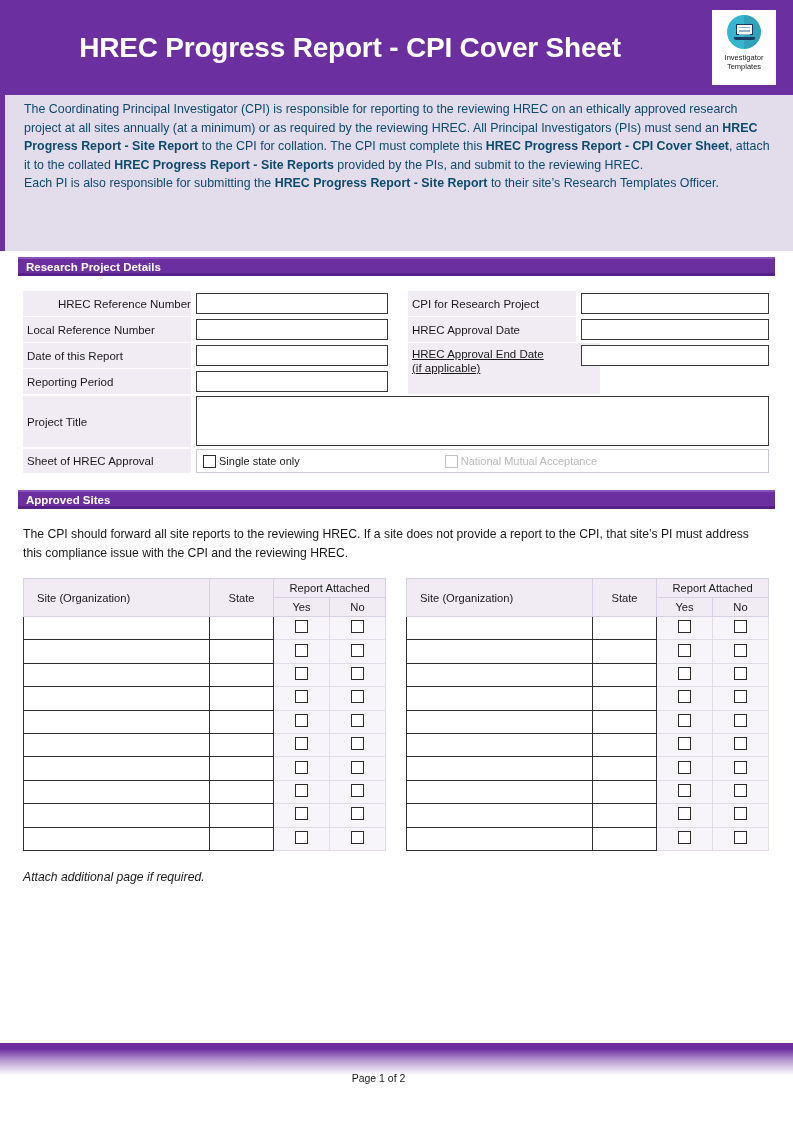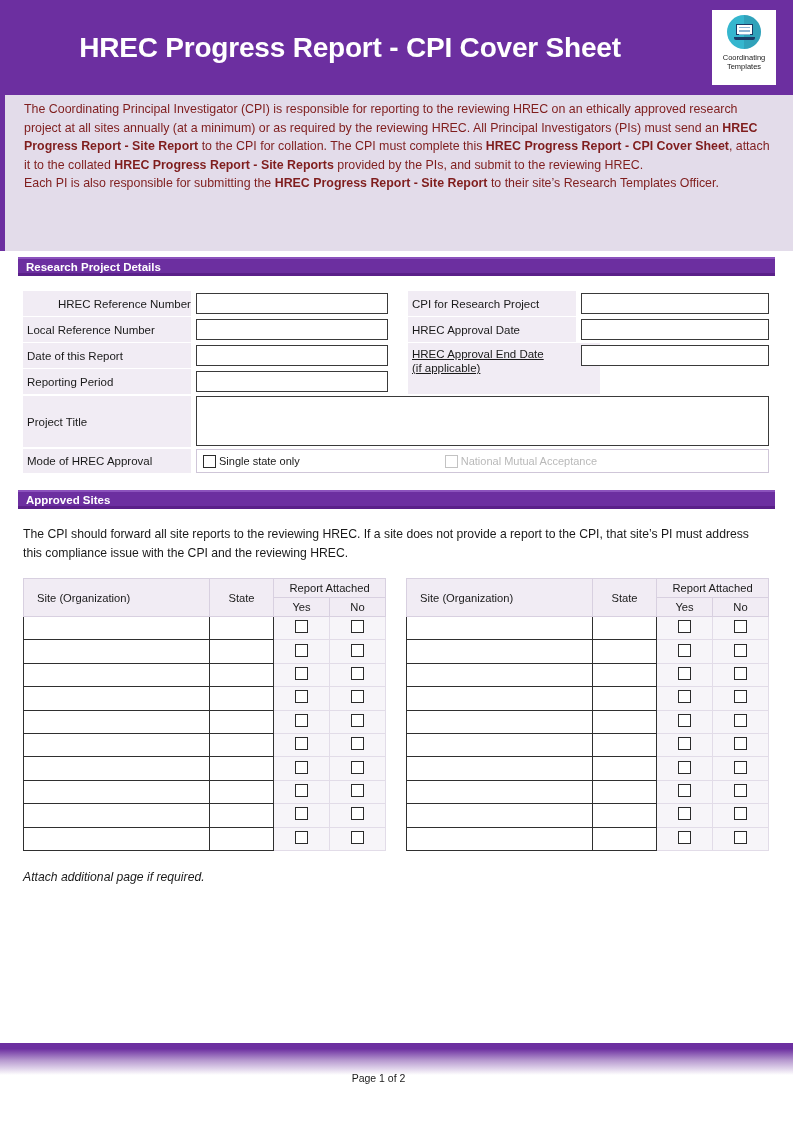--- a/index.html
+++ b/index.html
@@ -117,21 +117,21 @@
     width: 788px;
     height: 156px;
     background: #E3DCEA;
     box-sizing: border-box;
     padding: 5px 20px 0 19px;
   }
   .intro-block p {
     margin: 0;
     font-size: 12.4px;
     line-height: 18.6px;
-    color: #7f1d1d;
+    color: #0c4a6e;
   }
   .intro-block b { font-weight: bold; }
 
   
   .section-bar {
     position: absolute;
     left: 18px;
     width: 757px;
     height: 19px;
     background: #6C2FA0;
@@ -294,21 +294,21 @@
       <div class="logo-laptop">
         <div class="screen">
             <i></i>
             <i></i>
             <i></i>
           </div>
         <div class="base"></div>
       </div>
     </div>
     <div class="logo-text">
-      <div>Coordinating</div>
+      <div>Investigator</div>
       <div>Templates</div>
     </div>
   </div>
 </div>
 
 <div class="intro-strip-left"></div>
 <div class="intro-block">
   <p><span>The Coordinating Principal Investigator (CPI) is responsible for reporting to the reviewing HREC on an ethically approved research project at all sites annually (at a minimum) or as required by the reviewing HREC.  All Principal Investigators (PIs) must send an </span><b>HREC Progress Report - Site Report</b><span> to the CPI for collation.  The CPI must complete this </span><b>HREC Progress Report - CPI Cover Sheet</b><span>, attach it to the collated </span><b>HREC Progress Report - Site Reports</b><span> provided by the PIs, and submit to the reviewing HREC.</span></p>
   <p><span>Each PI is also responsible for submitting the </span><b>HREC Progress Report - Site Report</b><span> to their site’s Research Templates Officer.</span></p>
 </div>
@@ -334,21 +334,21 @@
     <span>(if applicable)</span>
   </div>
 
   <div class="fld" style="left:558px; top:2px;  width:188px; height:21px;"></div>
   <div class="fld" style="left:558px; top:28px; width:188px; height:21px;"></div>
   <div class="fld" style="left:558px; top:54px; width:188px; height:21px;"></div>
 
   <div class="lbl" style="left:0; top:105px; width:168px; height:52px;">Project Title</div>
   <div class="fld" style="left:173px; top:105px; width:573px; height:50px;"></div>
 
-  <div class="lbl" style="left:0; top:158px; width:168px; height:24px; border-bottom:none;">Mode of HREC Approval</div>
+  <div class="lbl" style="left:0; top:158px; width:168px; height:24px; border-bottom:none;">Sheet of HREC Approval</div>
   <div class="mode-row" style="left:173px; top:158px; width:573px; height:24px;">
     <span class="cb" style="margin-left:6px;"></span>
     <span class="cb-label">Single state only</span>
     <span class="cb dim" style="margin-left:145px;"></span>
     <span class="cb-label dim">National Mutual Acceptance</span>
   </div>
 </div>
 
 <div class="section-bar" id="bar-sites">Approved Sites</div>
 

